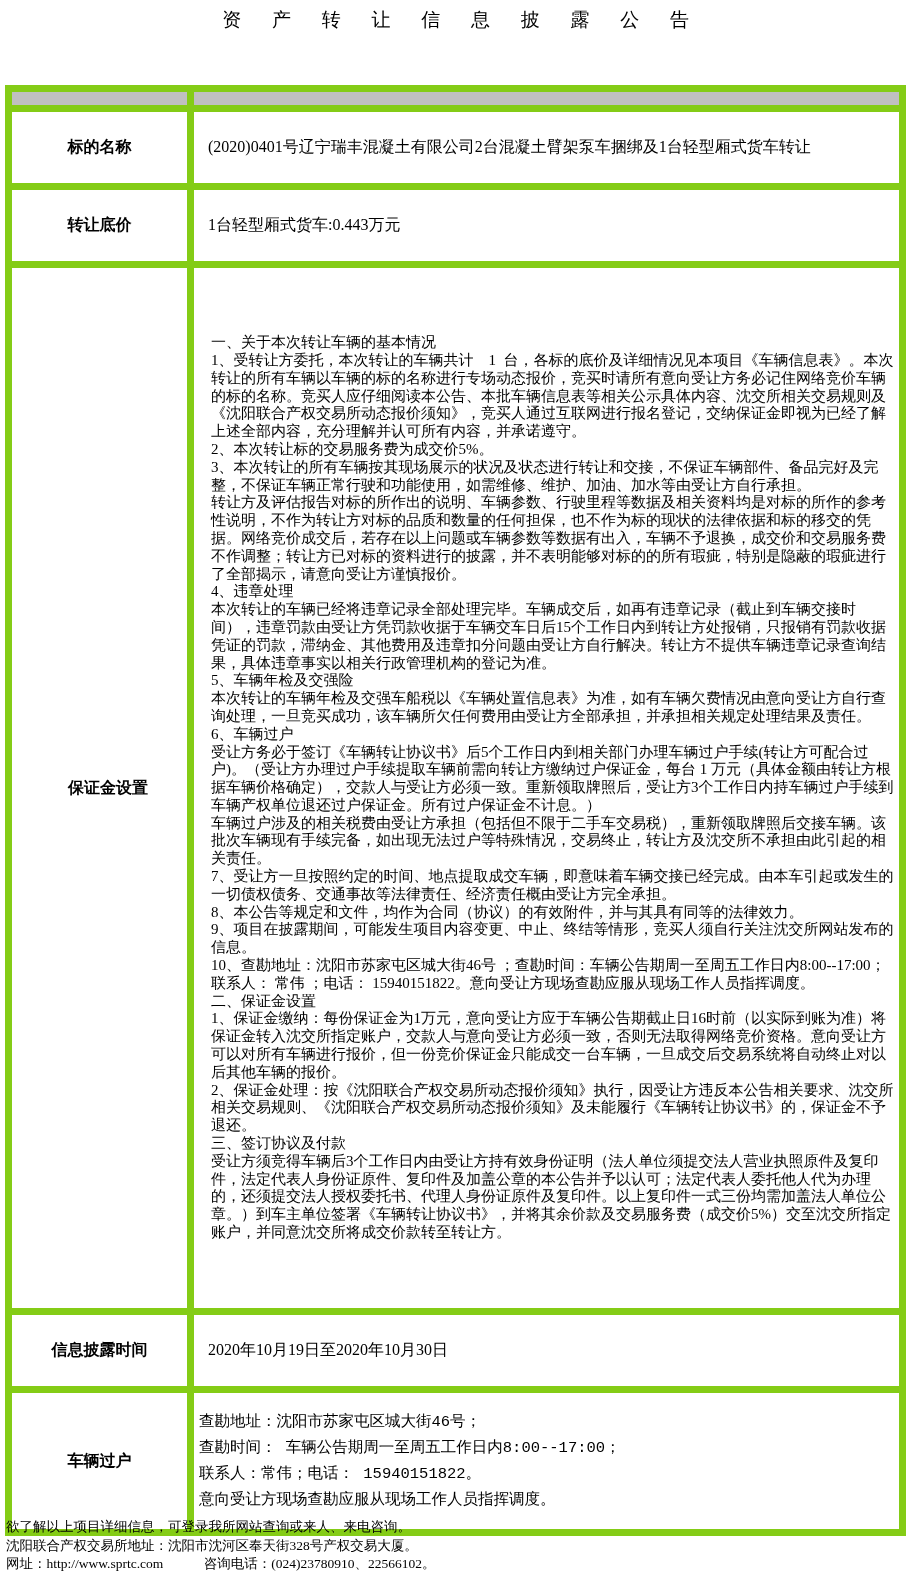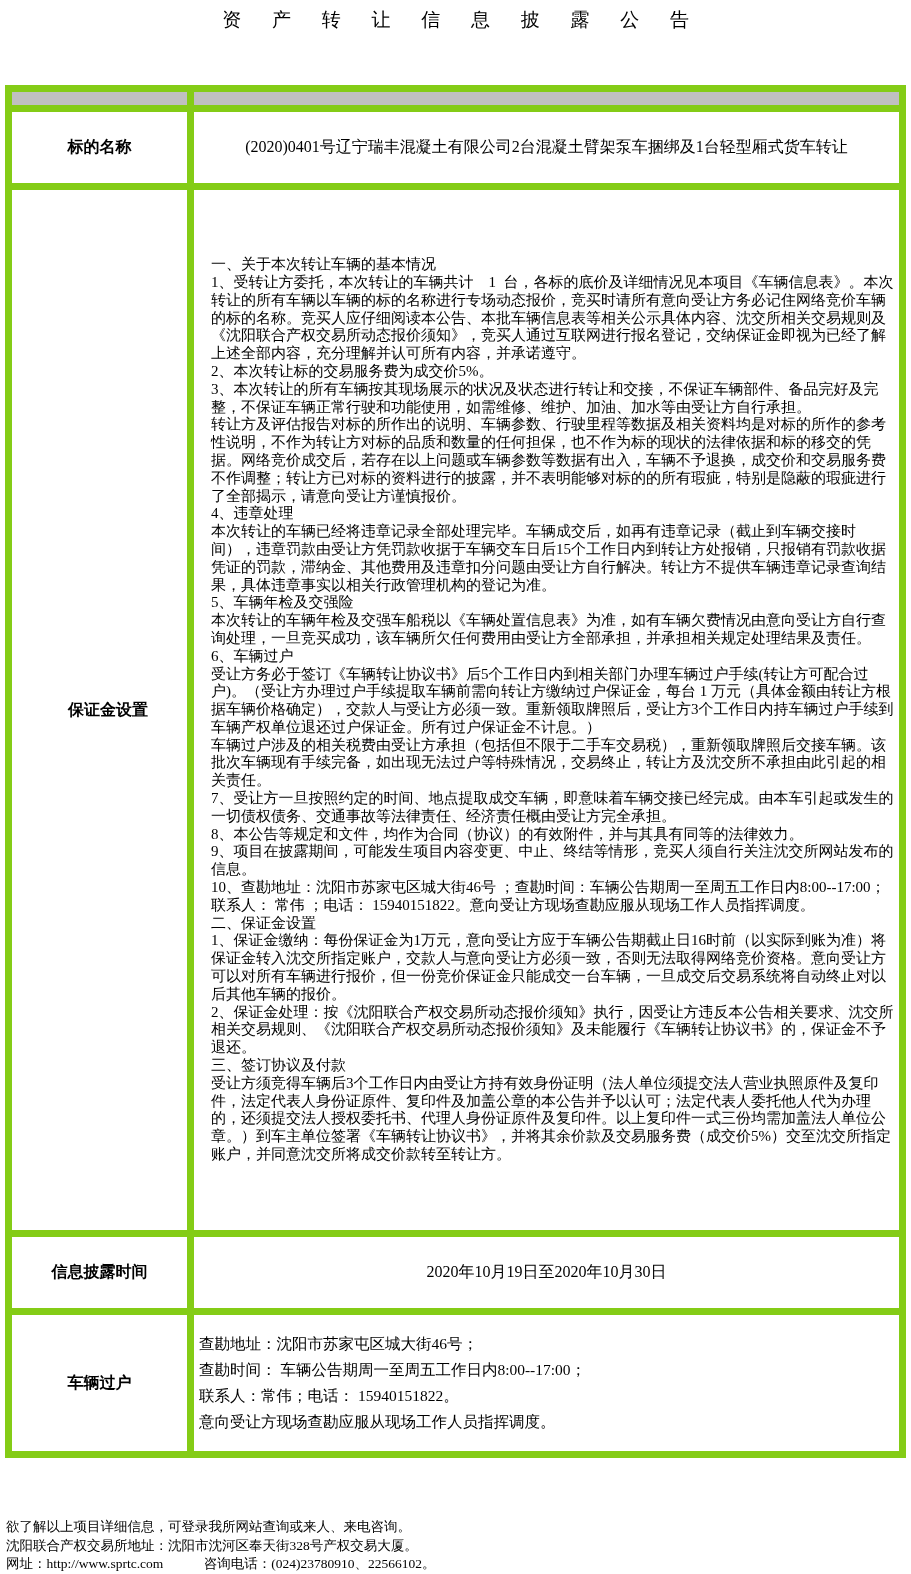--- a/index.html
+++ b/index.html
@@ -51,23 +51,22 @@
     background: #c0c0c0;
     height: 20px;
   }
   td.label-cell {
     text-align: center;
     font-size: 16px;
     font-weight: bold;
   }
   tr.subject-row td, tr.price-row td, tr.disclosure-row td { height: 78px; }
   tr.announcement-row td { height: 1047px; padding-left: 17px; }
-  tr.survey-row td { height: 143px; }
+  tr.survey-row td { height: 143px; font-family: Liberation Mono, monospace; }
   td.value-center {
-    text-align: center;
     font-size: 16px;
     padding: 0 14px;
   }
   td.announcement-cell {
     font-size: 15px;
     line-height: 17.8px;
     padding: 0 4px 0 3px;
     white-space: pre-wrap;
     word-break: break-all;
     text-align: left;
@@ -108,20 +107,24 @@
       <tr class="header-row">
         <td></td>
         <td></td>
       </tr>
 
       <tr class="subject-row">
         <td class="label-cell">标的名称</td>
         <td class="value-center">(2020)0401号辽宁瑞丰混凝土有限公司2台混凝土臂架泵车捆绑及1台轻型厢式货车转让</td>
       </tr>
 
+      <tr class="price-row">
+        <td class="label-cell">转让底价</td>
+        <td class="value-center">1台轻型厢式货车:0.443万元</td>
+      </tr>
 
       <tr class="announcement-row">
         <td class="label-cell">保证金设置</td>
         <td class="announcement-cell">一、关于本次转让车辆的基本情况
 1、受转让方委托，本次转让的车辆共计    1  台，各标的底价及详细情况见本项目《车辆信息表》。本次转让的所有车辆以车辆的标的名称进行专场动态报价，竞买时请所有意向受让方务必记住网络竞价车辆的标的名称。竞买人应仔细阅读本公告、本批车辆信息表等相关公示具体内容、沈交所相关交易规则及《沈阳联合产权交易所动态报价须知》，竞买人通过互联网进行报名登记，交纳保证金即视为已经了解上述全部内容，充分理解并认可所有内容，并承诺遵守。
 2、本次转让标的交易服务费为成交价5%。
 3、本次转让的所有车辆按其现场展示的状况及状态进行转让和交接，不保证车辆部件、备品完好及完整，不保证车辆正常行驶和功能使用，如需维修、维护、加油、加水等由受让方自行承担。
 转让方及评估报告对标的所作出的说明、车辆参数、行驶里程等数据及相关资料均是对标的所作的参考性说明，不作为转让方对标的品质和数量的任何担保，也不作为标的现状的法律依据和标的移交的凭据。网络竞价成交后，若存在以上问题或车辆参数等数据有出入，车辆不予退换，成交价和交易服务费不作调整；转让方已对标的资料进行的披露，并不表明能够对标的的所有瑕疵，特别是隐蔽的瑕疵进行了全部揭示，请意向受让方谨慎报价。
 4、违章处理
 本次转让的车辆已经将违章记录全部处理完毕。车辆成交后，如再有违章记录（截止到车辆交接时间），违章罚款由受让方凭罚款收据于车辆交车日后15个工作日内到转让方处报销，只报销有罚款收据凭证的罚款，滞纳金、其他费用及违章扣分问题由受让方自行解决。转让方不提供车辆违章记录查询结果，具体违章事实以相关行政管理机构的登记为准。

